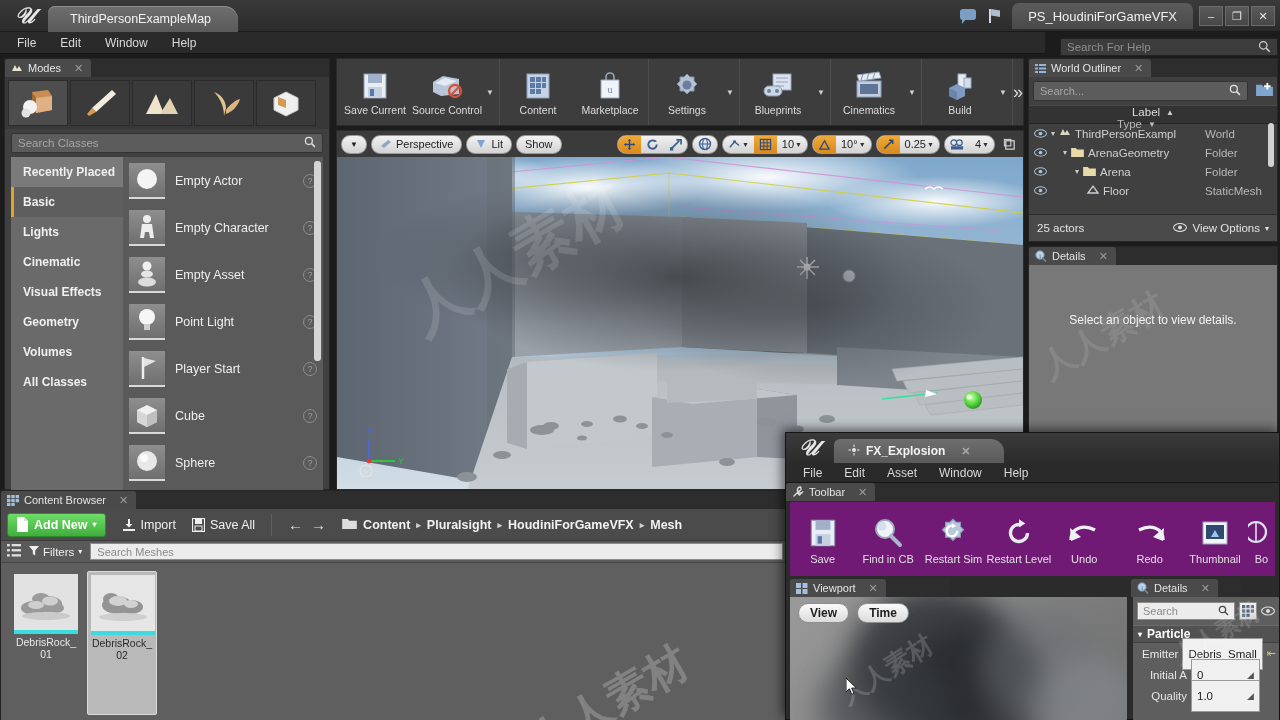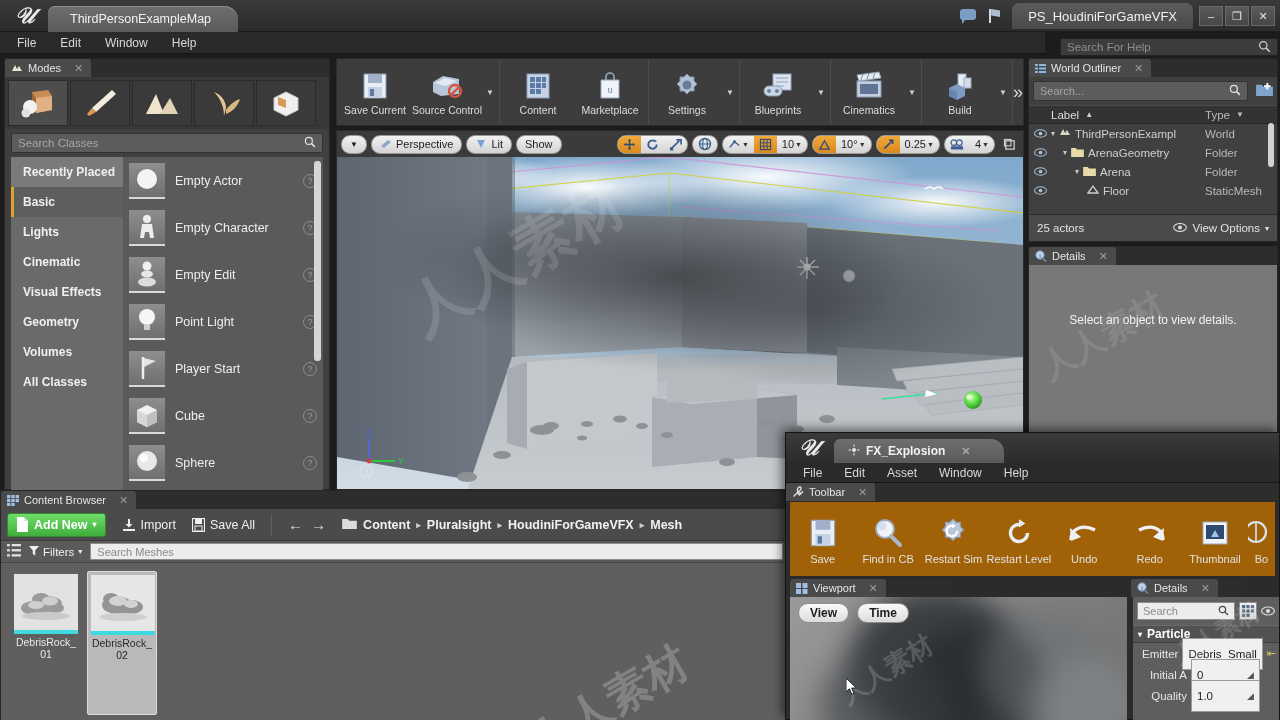--- a/index.html
+++ b/index.html
@@ -111,21 +111,21 @@
   .axisw { position:absolute; left:20px; bottom:14px; width:60px; height:60px; }
   .vp-note { position:absolute; right:8px; bottom:6px; font-size:11px; color:#dcdcdc; }
 
   
   .outliner { position:absolute; left:1028px; top:58px; width:250px; height:184px;
     background:#404040; border:1px solid #262626; }
   .ol-search { margin:4px; height:20px; background:#5c5c5c; border:1px solid #333;
     display:flex; align-items:center; padding:0 6px; font-size:11px; color:#a6a6a6;
     border-radius:2px; }
   .ol-hdr { display:flex; height:19px; background:#333; border-top:1px solid #4a4a4a;
-    border-bottom:1px solid #242424; font-size:11.5px; color:#ddd; align-items:center; }
+    border-bottom:1px solid #242424; font-size:11.5px; color:#ddd; align-items:center;flex-direction:column; }
   .ol-row { display:flex; height:19px; align-items:center; font-size:11.5px; color:#cfcfcf; }
   .eye { width:22px; text-align:center; color:#b9c7d6; font-size:11px; }
   .ol-lbl { flex:1; display:flex; align-items:center; gap:4px; overflow:hidden; white-space:nowrap; }
   .ol-type { width:72px; color:#b8b8b8; }
   .ol-foot { position:absolute; left:0; bottom:0; width:100%; height:27px;
     background:#4a4a4a; display:flex; align-items:center; padding:0 8px;
     font-size:11.5px; color:#e2e2e2; border-top:1px solid #2c2c2c; }
 
   
   .details { position:absolute; left:1028px; top:246px; width:250px; height:196px;
@@ -162,21 +162,21 @@
   
   .cascade { position:absolute; left:785px; top:432px; width:495px; height:288px;
     background:#2b2b2b; border:1px solid #141414; box-shadow:-3px -3px 10px rgba(0,0,0,.55); }
   .cas-title { height:30px; background:linear-gradient(180deg,#3a3a3a,#2b2b2b); position:relative; }
   .cas-tab { position:absolute; left:48px; top:6px; height:24px; min-width:170px;
     background:linear-gradient(180deg,#6e6e6e,#5a5a5a); border-radius:6px 13px 0 0;
     display:flex; align-items:center; gap:6px; padding:0 10px 0 14px;
     font-size:12px; color:#f2f2f2;font-weight:bold; }
   .cas-menu { height:20px; background:#2a2a2a; display:flex; align-items:center;
     padding-left:6px; border-bottom:1px solid #161616; }
-  .cas-tool { height:76px; background:#a16207; border:1px solid #2a2a2a;
+  .cas-tool { height:76px; background:#701a75; border:1px solid #2a2a2a;
     margin:0 3px; display:flex;text-align:center; }
   .cas-tbtn { width:72px; display:flex; flex-direction:column; align-items:center;
     justify-content:center; gap:3px; font-size:11px; color:#e0e0e0; }
   .cas-tbtn .gi { height:36px; display:flex; align-items:flex-end; }
   .cas-lower { position:absolute; left:0; top:146px; width:100%; height:142px; display:flex; }
   .cas-vp { width:345px; position:relative; }
   .cas-vp-body { position:absolute; left:4px; top:18px; right:4px; bottom:0;
     background:linear-gradient(135deg,#9a9a9a,#6e6e6e); overflow:hidden; }
   .smokeblob { position:absolute; border-radius:50%; filter:blur(14px); }
   .vpbtns { position:absolute; left:8px; top:6px; display:flex; gap:8px; z-index:3;font-weight:bold; }
@@ -333,21 +333,21 @@
           <div class="qmark">?</div>
         </div>
         <div class="item">
           <div class="item-th">
               <svg width="26" height="30" viewBox="0 0 26 30">
                 <circle cx="13" cy="7" r="4.5" fill="#f0f0f0"></circle>
                 <ellipse cx="13" cy="15" rx="6" ry="3.5" fill="#e6e6e6"></ellipse>
                 <ellipse cx="13" cy="23" rx="9" ry="4.5" fill="#dcdcdc"></ellipse>
               </svg>
             </div>
-          <div class="item-lbl">Empty Edit</div>
+          <div class="item-lbl">Empty Asset</div>
           <div class="qmark">?</div>
         </div>
         <div class="item">
           <div class="item-th">
               <svg width="26" height="30" viewBox="0 0 26 30">
                 <circle cx="13" cy="11" r="8" fill="#f6f6f6"></circle>
                 <rect x="10" y="18" width="6" height="6" fill="#cfcfcf"></rect>
               </svg>
             </div>
           <div class="item-lbl">Point Light</div>

